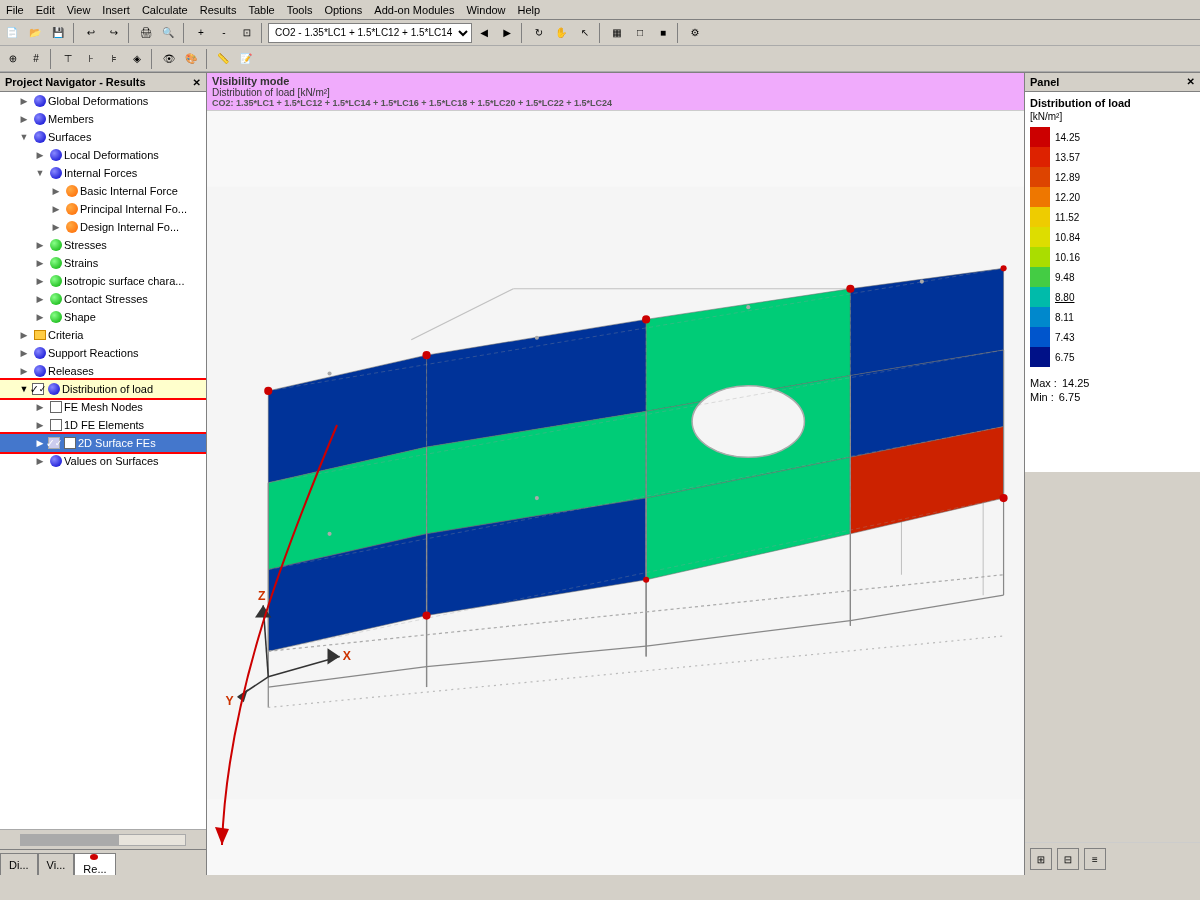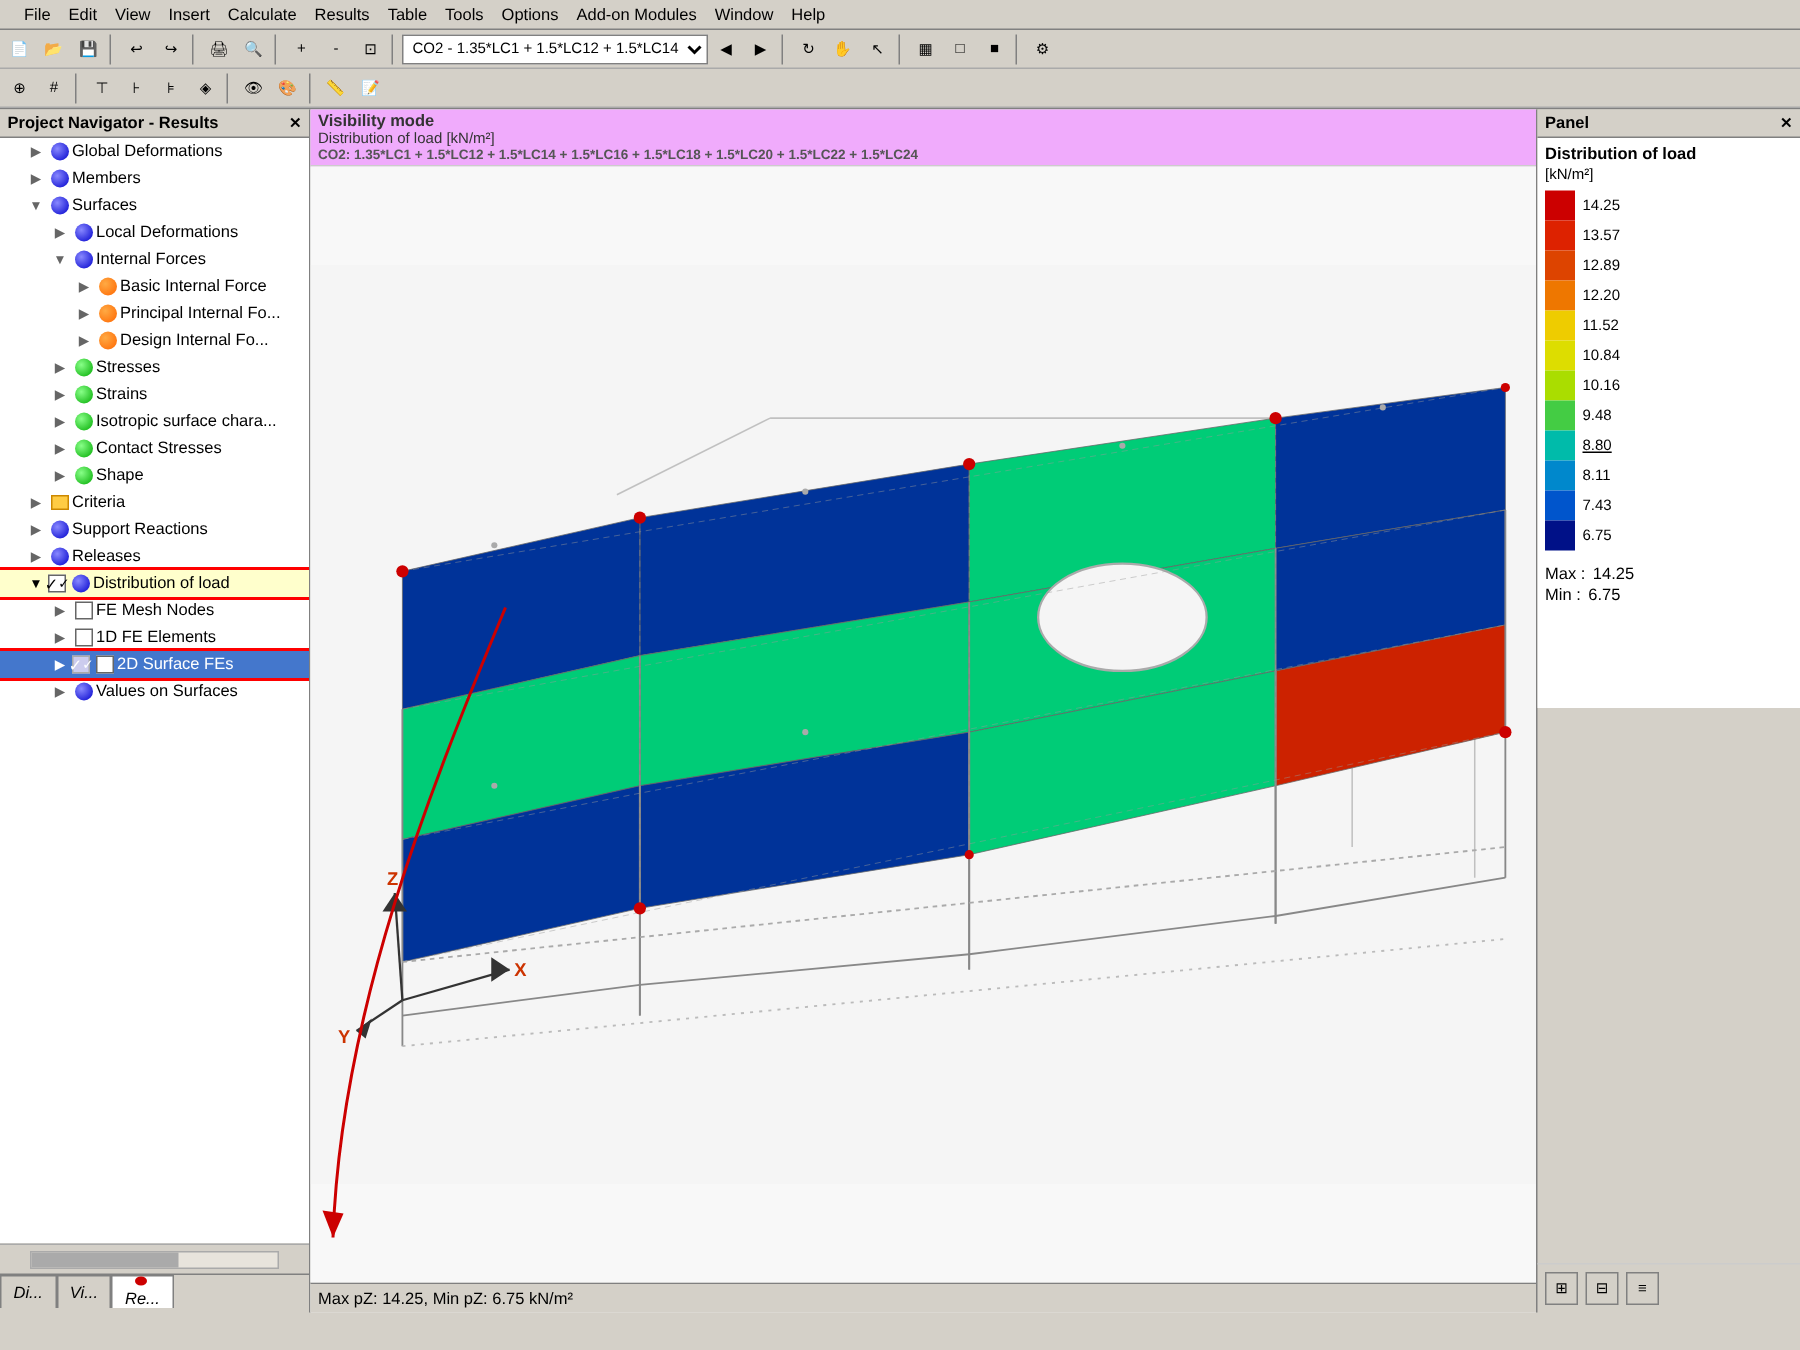--- a/index.html
+++ b/index.html
@@ -1,19 +1,19 @@
 <!DOCTYPE html>
 <html><head>
   <meta charset="utf-8">
   <style>
     * { box-sizing: border-box; margin: 0; padding: 0; }
     body { font-family: 'Segoe UI', Tahoma, Geneva, Verdana, sans-serif; font-size: 11px; background: #d4d0c8; overflow: hidden; width: 1200px; height: 900px; }
     
     
-    .menubar { background: #d4d0c8; border-bottom: 1px solid #808080; display: flex; align-items: center; height: 20px; padding: 0 10px; }
+    .menubar { background: #d4d0c8; border-bottom: 1px solid #808080; display: flex; align-items: center; height: 20px; padding: 0 0; }
     .menubar-item { padding: 2px 6px; cursor: pointer; font-size: 11px; }
     
     
     .toolbar-container { background: #d4d0c8; border-bottom: 1px solid #808080; }
     .toolbar { display: flex; align-items: center; height: 26px; padding: 2px 2px; flex-wrap: nowrap; gap: 1px; }
     .tb-btn { width: 22px; height: 22px; background: #d4d0c8; border: 1px solid transparent; display: flex; align-items: center; justify-content: center; cursor: pointer; font-size: 10px; }
     .tb-sep { width: 4px; height: 20px; border-left: 1px solid #808080; margin: 0 2px; }
     .combo-box { height: 20px; font-size: 10px; background: white; border: 1px solid #808080; padding: 0 2px; min-width: 180px; }
     
     
@@ -54,21 +54,21 @@
     .color-bar { width: 20px; display: flex; flex-direction: column; }
     .color-swatch { height: 18px; width: 20px; }
     .legend-labels { display: flex; flex-direction: column; margin-left: 5px; }
     .legend-label { height: 18px; display: flex; align-items: center; font-size: 10px; }
     .legend-stats { margin-top: 10px; font-size: 11px; }
     .legend-stat-row { display: flex; gap: 5px; margin-bottom: 2px; }
     .panel-icons { padding: 5px; display: flex; gap: 5px; border-top: 1px solid #ccc; }
     .panel-icon-btn { width: 22px; height: 22px; background: #d4d0c8; border: 1px solid #808080; display: flex; align-items: center; justify-content: center; cursor: pointer; font-size: 10px; }
     
     
-    .bottom-tabs { height: 26px; background: #d4d0c8; border-top: 1px solid #808080; display: flex; align-items: flex-start; gap: 0; font-style: italic; }
+    .bottom-tabs { height: 26px; background: #d4d0c8; border-top: 1px solid #808080; display: flex; align-items: flex-end; gap: 0; }
     .tab-btn { height: 22px; padding: 0 8px; background: #d4d0c8; border: 1px solid #808080; border-bottom: none; font-size: 11px; cursor: pointer; display: flex; align-items: center; gap: 3px; }
     .tab-btn.active { background: white; }
     
     
     .status-bar { height: 20px; background: #d4d0c8; border-top: 1px solid #808080; display: flex; align-items: center; padding: 0 5px; font-size: 11px; }
     
     
     .scene-svg { width: 100%; height: 100%; }
     
     
@@ -469,23 +469,20 @@
       </svg>
       
       
       <svg class="red-arrow" width="210" height="480" style="position:absolute; left:0; bottom:0; pointer-events:none;">
         <path d="M 130 30 C 80 150, 20 300, 15 450" stroke="#cc0000" stroke-width="2" fill="none"></path>
         <polygon points="15,450 8,432 22,434" fill="#cc0000"></polygon>
       </svg>
       
     </div>
 
-    <div class="status-bar">
-      <span>Max pZ: 14.25, Min pZ: 6.75 kN/m²</span>
-    </div>
   </div>
 
   <div class="right-panel">
     <div class="panel-title">
       <span>Panel</span>
       <span class="panel-close">✕</span>
     </div>
     <div class="legend-content">
       <div class="legend-title">Distribution of load</div>
       <div class="legend-unit">[kN/m²]</div>

